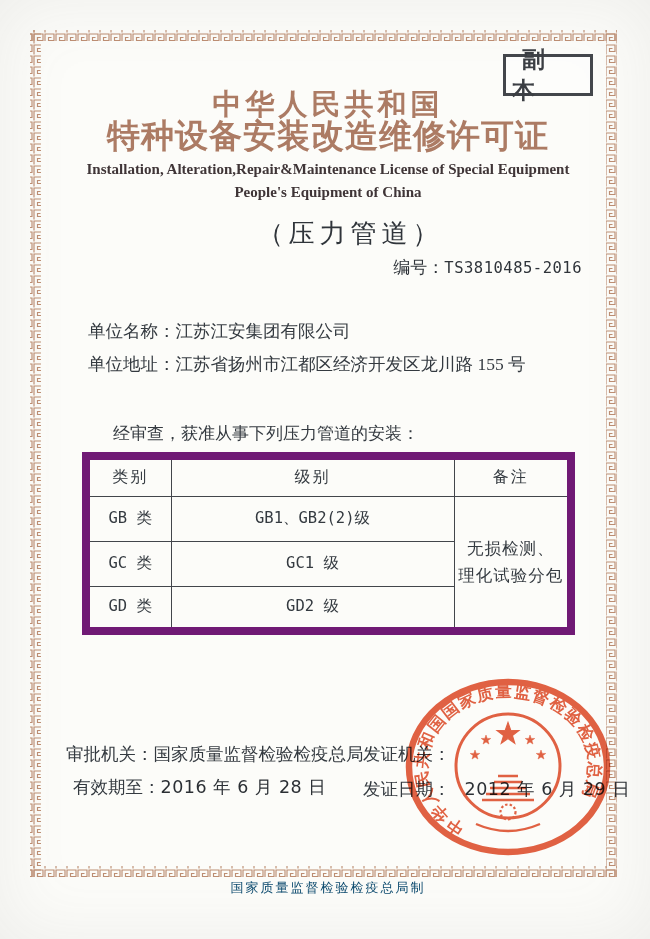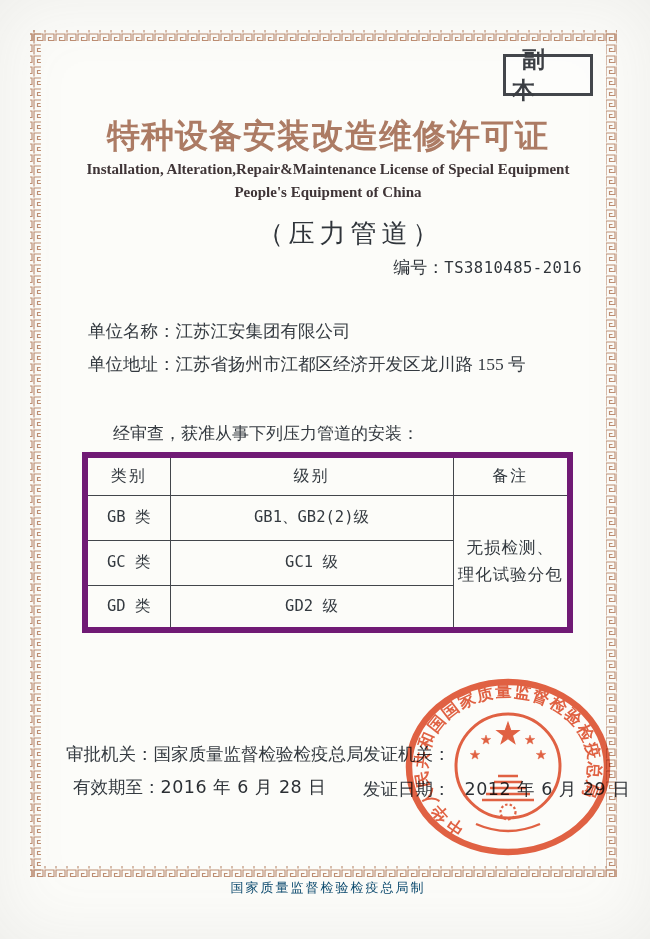--- a/index.html
+++ b/index.html
@@ -58,21 +58,21 @@
   .field{font-size:17.5px;color:#343a40;white-space:nowrap;}
   .company-name{left:82px;top:319px;}
   .company-addr{left:82px;top:352px;}
 
   .intro{left:107px;top:422px;font-size:17px;color:#343a40;}
 
   table.scope{
     position:absolute;left:82px;top:452px;width:485px;
     border-collapse:collapse;table-layout:fixed;
     font-size:16px;color:#343a40;
-    border:6px solid #701a75;
+    border:8px solid #701a75;
   }
   table.scope th, table.scope td{
     border:1px solid #42464b;text-align:center;vertical-align:middle;
     padding:0;
   }
   table.scope thead tr{height:40px;}
   table.scope tbody tr{height:45px;}
   table.scope th{font-weight:normal;font-size:16px;letter-spacing:2px;}
   td.mono-cell{font-family:"DejaVu Sans Mono", monospace;font-size:15.5px;}
   td.remark{
@@ -111,20 +111,21 @@
       </pattern>
     </defs>
     <rect x="30" y="30" width="587" height="11" fill="url(#mk)"></rect>
     <rect x="30" y="866" width="587" height="11" fill="url(#mk)"></rect>
     <rect x="30" y="30" width="11" height="847" fill="url(#mk)"></rect>
     <rect x="606" y="30" width="11" height="847" fill="url(#mk)"></rect>
   </svg>
 
   <div class="abs badge">副 本</div>
 
+  <div class="abs center title-cn1">中华人民共和国</div>
   <div class="abs center title-cn2">特种设备安装改造维修许可证</div>
   <div class="abs center title-en title-en1">Installation, Alteration,Repair&amp;Maintenance License of Special Equipment</div>
   <div class="abs center title-en title-en2">People's Equipment of China</div>
   <div class="abs center subtitle">（压力管道）</div>
 
   <div class="abs license-no">
     <span>编号：</span><span class="mono">TS3810485-2016</span>
   </div>
 
   <div class="abs field company-name">

